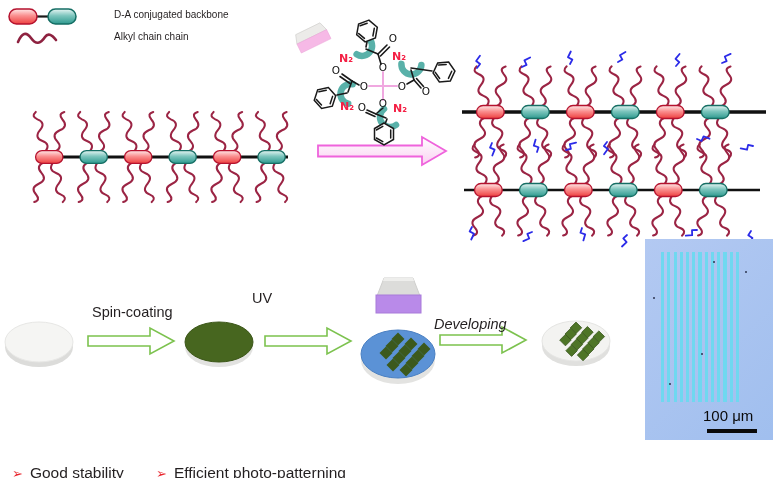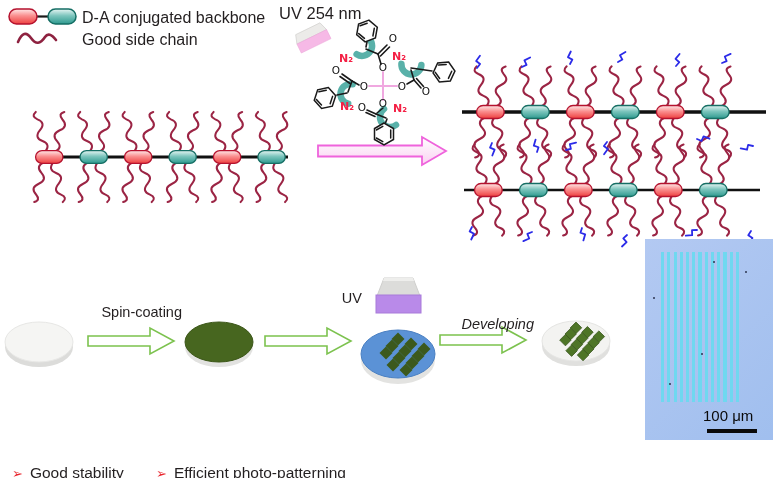--- a/index.html
+++ b/index.html
@@ -1,25 +1,25 @@
 <!DOCTYPE html>
 <html><head>
 <meta charset="utf-8">
 <style>
   html,body{margin:0;padding:0;background:#ffffff;}
   #stage{position:relative;width:773px;height:478px;background:#ffffff;overflow:hidden;
          font-family:"Liberation Sans",sans-serif;color:#231f20;}
   #gfx{position:absolute;left:0;top:0;}
   .label{position:absolute;white-space:nowrap;}
-  .legend-label{font-size:16px;}
+  .legend-label{font-size:10px;margin-left:32px;}
   #legend-label-1{left:82px;top:9px;}
   #legend-label-2{left:82px;top:31px;}
   #uv-label{left:279px;top:4px;font-size:16.5px;}
-  .step-label{position:absolute;text-align:right;font-size:14.5px;line-height:17px;}
-  #step1{left:82px;top:304px;width:100px;}
+  .step-label{position:absolute;text-align:left;font-size:14.5px;line-height:17px;}
+  #step1{left:92px;top:304px;width:100px;}
   #step2{left:252px;top:290px;width:110px;}
   #step3{left:434px;top:316px;width:100px;font-style:italic;}
   #micrograph{position:absolute;left:645px;top:239px;width:128px;height:201px;
               background:linear-gradient(135deg,#b3c9f2,#9fbeee);padding-left:23px;}
   #stripes{position:absolute;left:16px;top:13px;width:81px;height:150px;
            background:repeating-linear-gradient(to right,#6fd8f0 0px,#6fd8f0 3px,rgba(0,0,0,0) 3px,rgba(0,0,0,0) 6.25px);}
   .speck{position:absolute;width:2px;height:2px;border-radius:50%;background:#2d3550;}
   #scale-label{position:absolute;left:58px;top:168px;font-size:15px;color:#0a0a0a;}
   #scale-bar{position:absolute;left:62px;top:190px;width:50px;height:4px;background:#0a0a0a;}
   #bullets{position:absolute;left:0;top:464px;width:773px;height:24px;font-size:15.5px;}
@@ -228,22 +228,21 @@
   </g>
   <use href="#garrow" transform="translate(440,340)"></use>
   <g transform="translate(576,341)">
     <ellipse cy="5" rx="34" ry="20" fill="#e0e0de"></ellipse>
     <ellipse rx="34" ry="20" fill="#f3f3f1" stroke="#e5e5e3" stroke-width="1"></ellipse>
     <use href="#diamonds" transform="scale(0.88)" fill="#4e7527" stroke="#35521a" stroke-width="0.8"></use>
   </g>
 </svg>
 
 <div class="label legend-label" id="legend-label-1">D-A conjugated backbone</div>
-<div class="label legend-label" id="legend-label-2">Good side chain</div>
-<div class="label" id="uv-label">UV 254 nm</div>
+<div class="label legend-label" id="legend-label-2">Alkyl chain chain</div>
 
 <div class="step-label" id="step1">Spin-coating</div>
 <div class="step-label" id="step2">
   <div>UV</div>
 </div>
 <div class="step-label" id="step3">Developing</div>
 
 <div id="micrograph">
   <div id="stripes"></div>
   <div class="speck" style="left:8px;top:58px;"></div>

